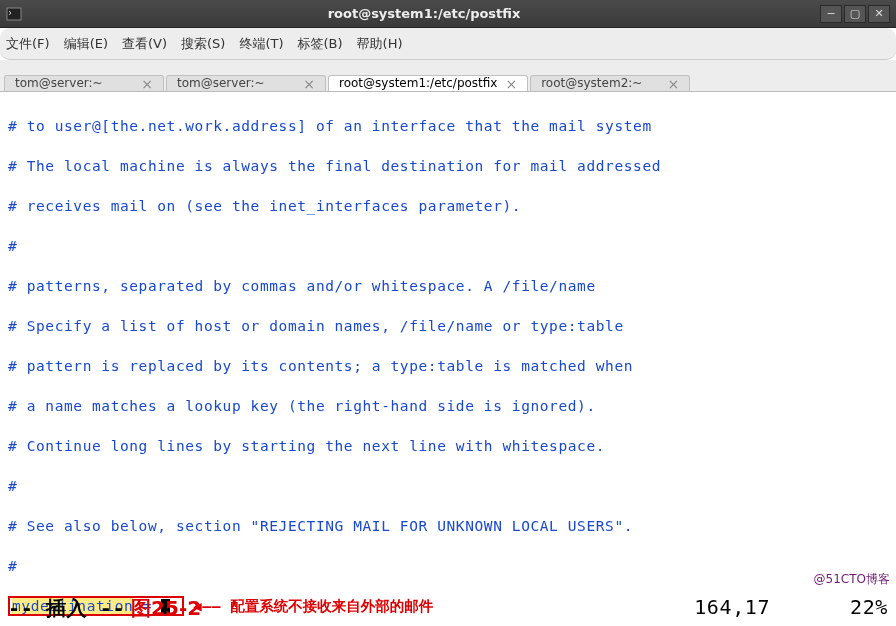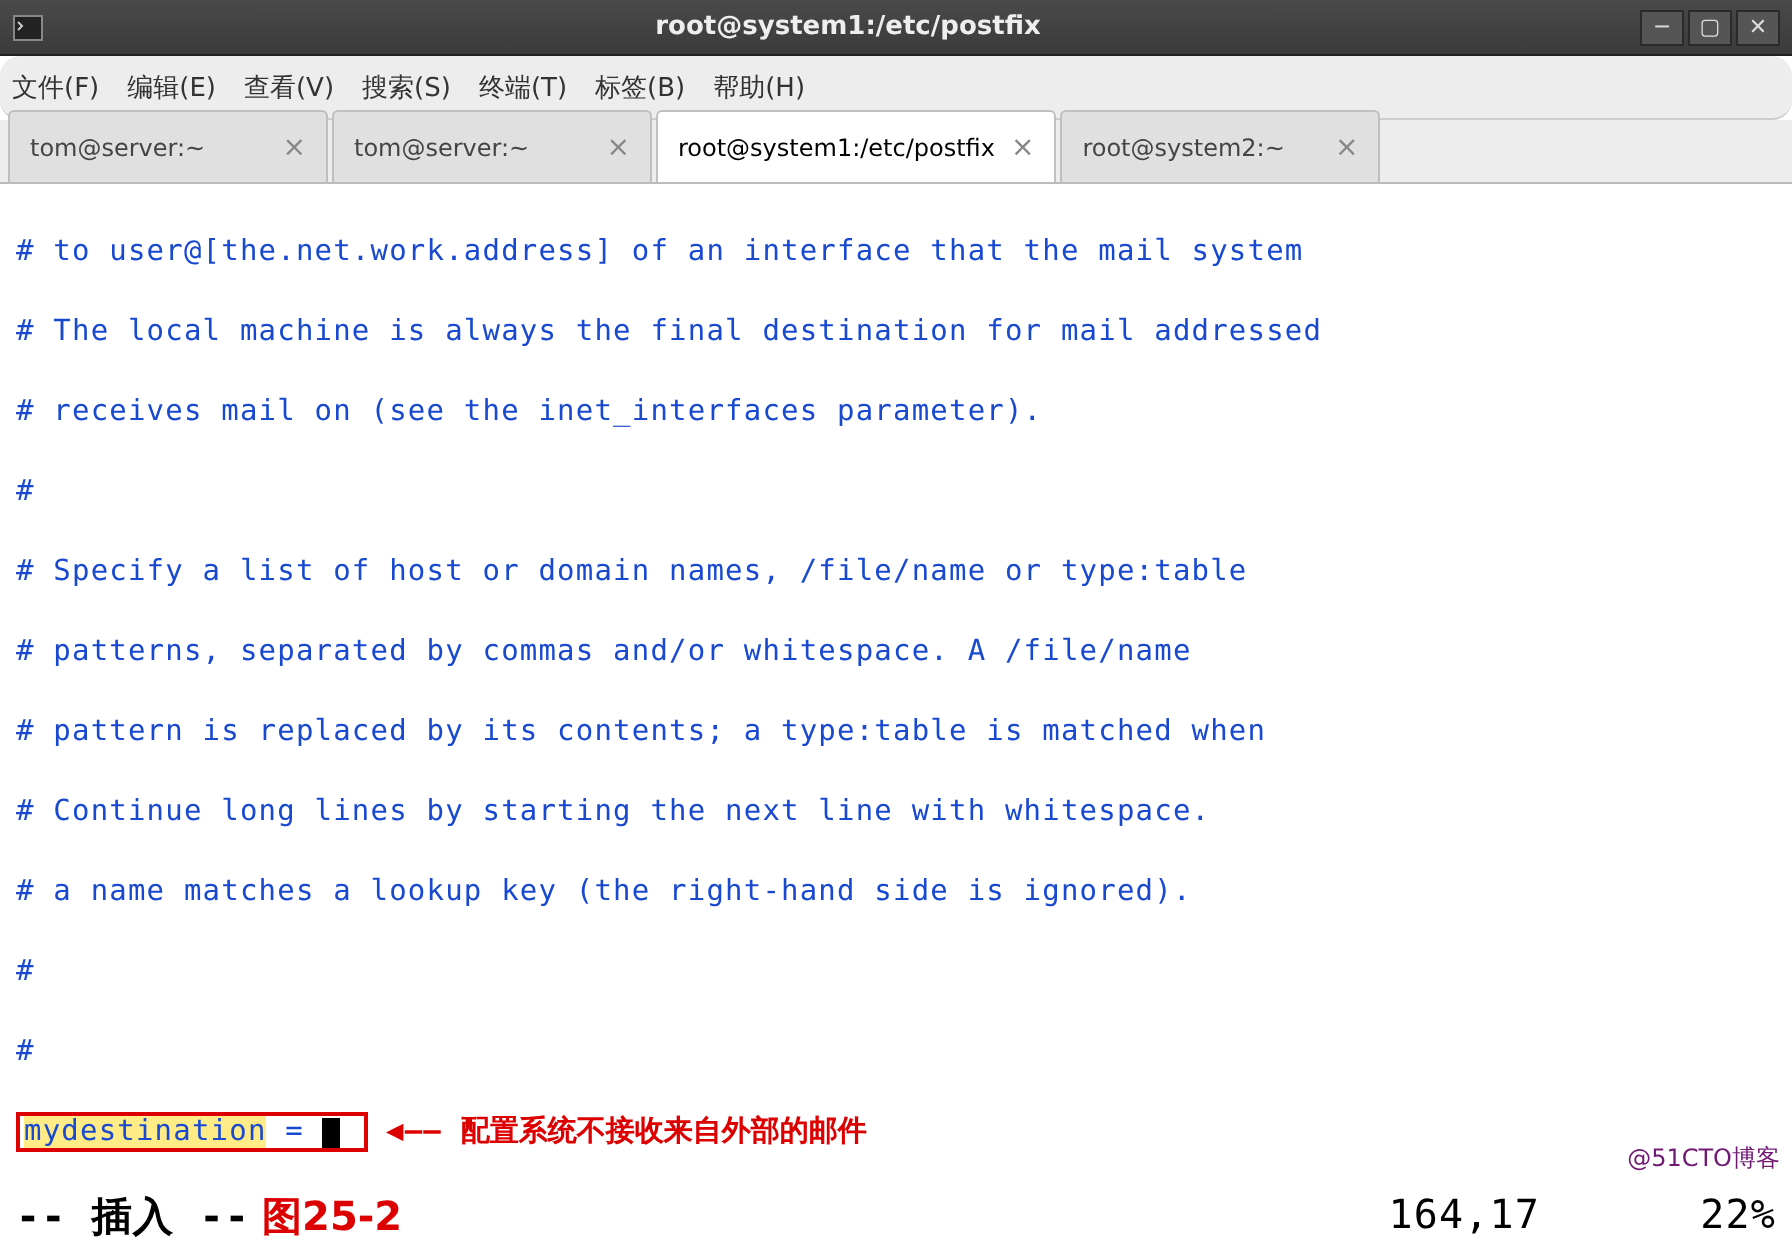--- a/index.html
+++ b/index.html
@@ -48,28 +48,28 @@
   .tabbar {
     height: 32px;
     background: #ededed;
     border-bottom: 1px solid #bbb;
     display: flex;
     align-items: flex-end;
     padding: 0 4px;
     gap: 2px;
   }
   .tab {
-    height: 36px;
+    height: 16px;
     padding: 0 10px;
     background: #e0e0e0;
     border: 1px solid #c0c0c0;
     border-bottom: none;
     border-radius: 3px 3px 0 0;
     display: flex;
-    align-items: center;
+    align-items: flex-start;
     gap: 8px;
     font-size: 12px;
     color: #444;
     min-width: 160px;
     cursor: pointer;
   }
   .tab.active {
     background: #fff;
     color: #000;
   }
@@ -175,26 +175,27 @@
     <span class="tablabel">root@system2:~</span>
     <span class="close">×</span>
   </div>
 </div>
 
 <div class="editor">
 <div># to user@[the.net.work.address] of an interface that the mail system</div>
 <div># The local machine is always the final destination for mail addressed</div>
 <div># receives mail on (see the inet_interfaces parameter).</div>
 <div>#</div>
+<div># patterns, separated by commas and/or whitespace. A /file/name</div>
 <div># Specify a list of host or domain names, /file/name or type:table</div>
-<div># patterns, separated by commas and/or whitespace. A /file/name</div>
 <div># pattern is replaced by its contents; a type:table is matched when</div>
+<div># a name matches a lookup key (the right-hand side is ignored).</div>
 <div># Continue long lines by starting the next line with whitespace.</div>
-<div># a name matches a lookup key (the right-hand side is ignored).</div>
 <div>#</div>
+<div># See also below, section "REJECTING MAIL FOR UNKNOWN LOCAL USERS".</div>
 <div>#</div>
 <div><span class="boxed"><span class="hl">mydestination</span><span> = </span><span class="cursor"></span> </span> <span class="annot-arrow">◀——</span> <span class="annot-text">配置系统不接收来自外部的邮件</span></div>
 
 
 
 
 <div></div>
 
 
 

